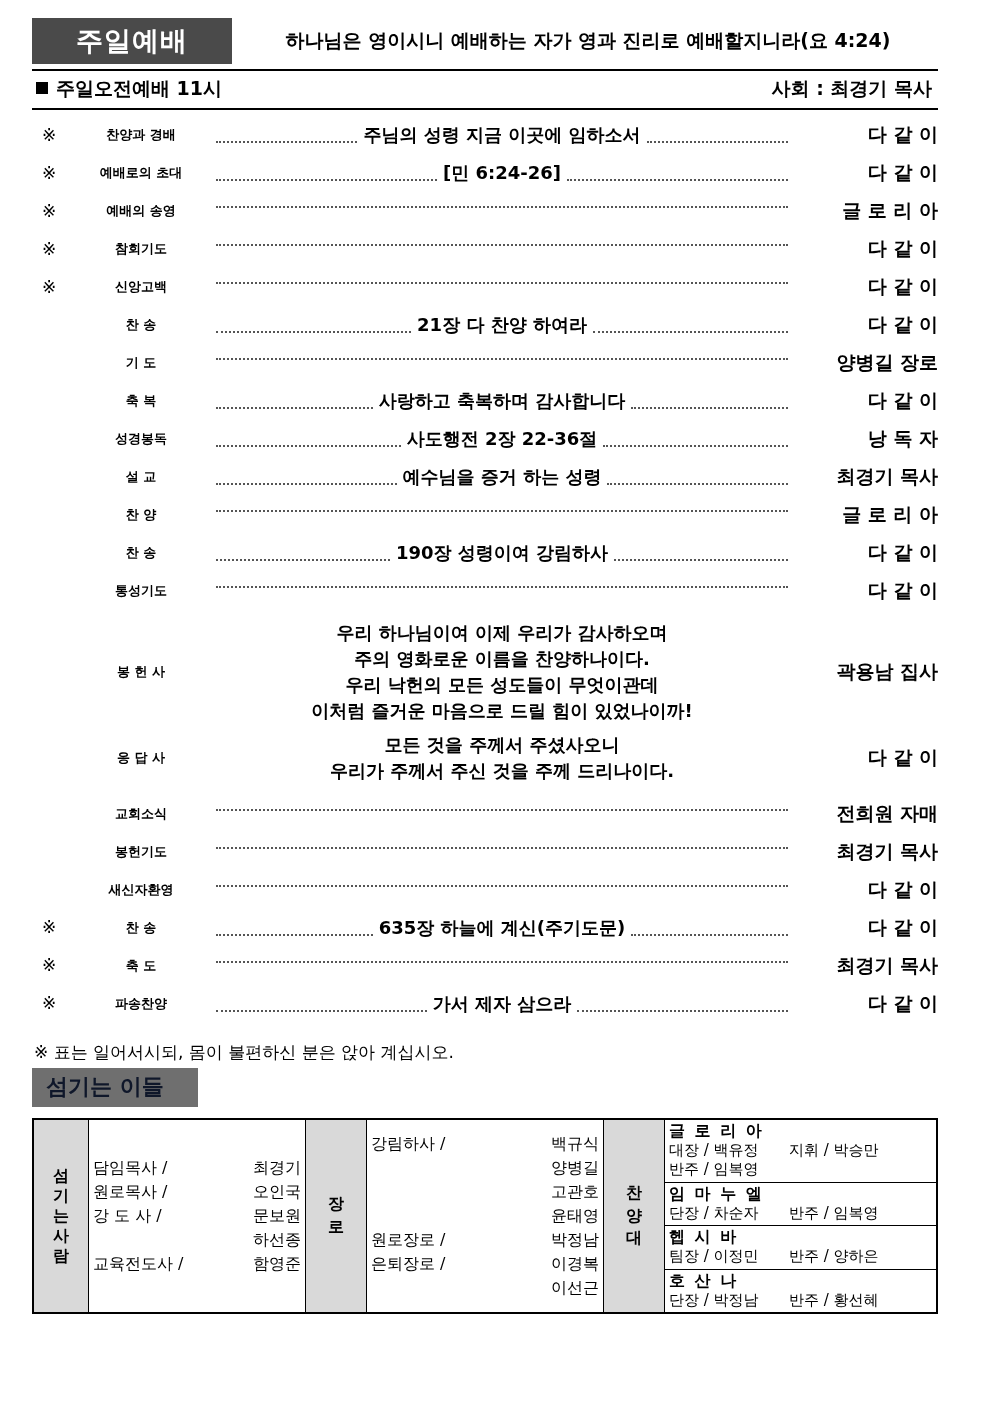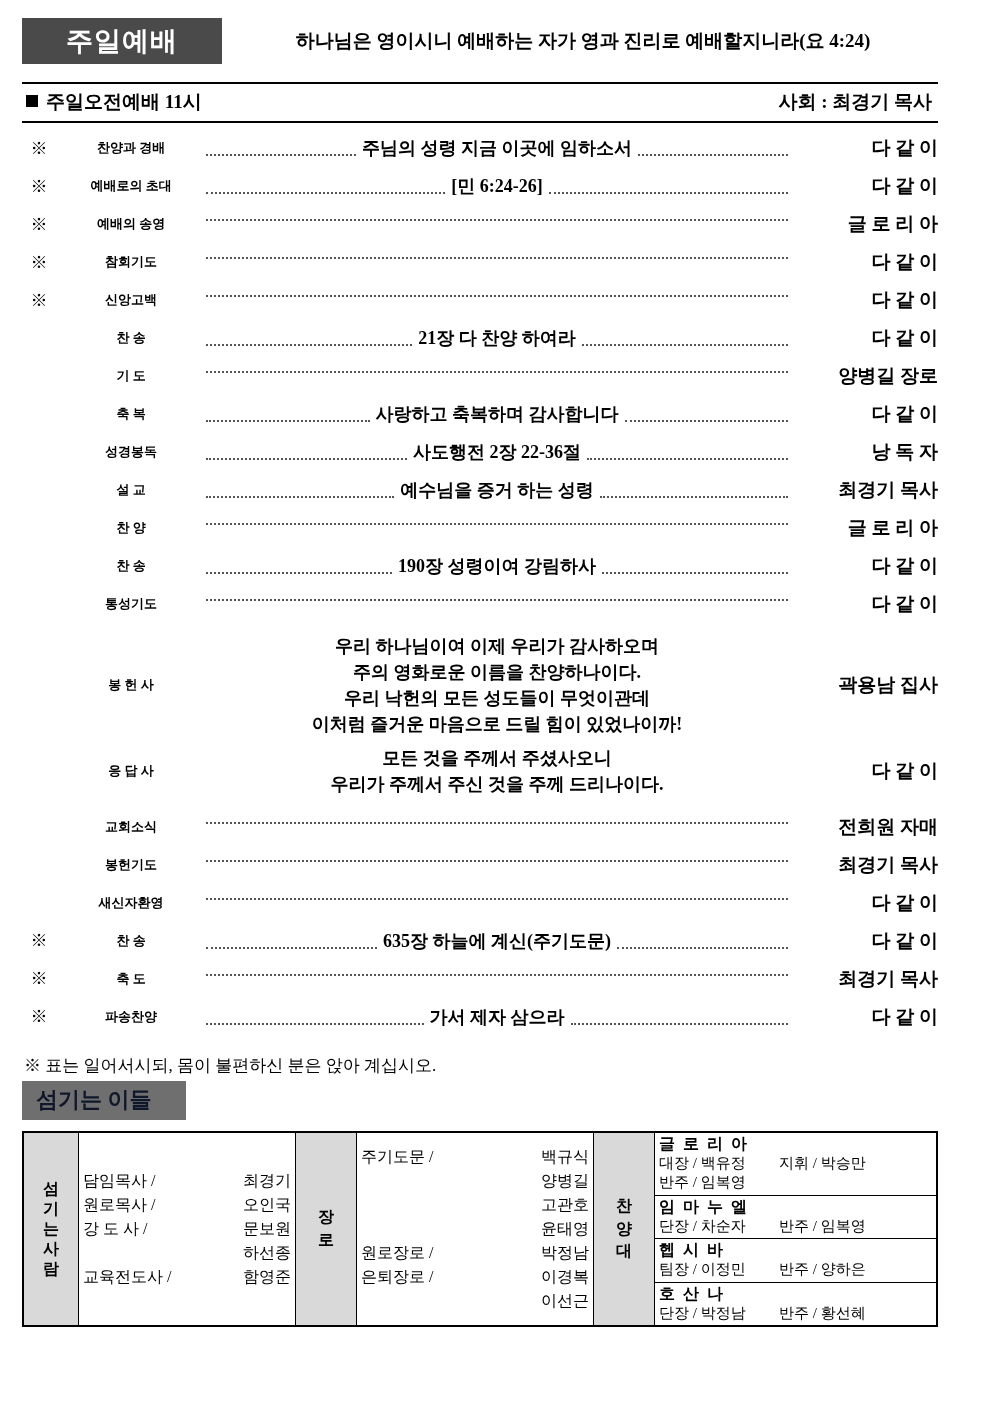--- a/index.html
+++ b/index.html
@@ -6,23 +6,22 @@
   body{
     width:992px;
     background:#ffffff;
     font-family:"DejaVu Sans","Liberation Sans",sans-serif;
     color:#000;
   }
   .page{
     width:960px;
     min-height:1403px;
     box-sizing:border-box;
-    padding:18px 22px 10px 22px;
+    padding:18px 22px 10px 32px;
     position:relative;
-    font-family:Liberation Serif, serif;
   }
 
   
   .header-bar{
     display:flex;
     align-items:stretch;
     height:46px;
   }
   .header-title{
     background:#4a4a4a;
@@ -43,21 +42,21 @@
     font-size:19px;
     font-weight:bold;
     padding-left:6px;
   }
   .subheader{
     display:flex;
     align-items:center;
     justify-content:space-between;
     border-top:2px solid #000;
     border-bottom:2px solid #000;
-    margin-top:18px;
+    margin-top:5px;
     padding:5px 6px 6px 4px;
     font-size:19px;
     font-weight:bold;
   }
   .subheader .left{display:flex;align-items:center;gap:8px;}
   .sq{
     display:inline-block;
     width:12px;height:12px;background:#000;
     position:relative;top:-1px;
   }
@@ -514,21 +513,21 @@
         </td>
         <td class="vhead2">
           <div id="elder-head-text">
               <div>장</div>
               <div>로</div>
             </div>
         </td>
         <td class="cellpad" style="width:228px">
           <div id="elders-list">
               <div class="ln">
-                <span class="l">주기도문 /</span>
+                <span class="l">강림하사 /</span>
                 <span class="r">백규식</span>
               </div>
               <div class="ln right-only">
                 <span class="r">양병길</span>
               </div>
               <div class="ln right-only">
                 <span class="r">고관호</span>
               </div>
               <div class="ln right-only">
                 <span class="r">윤태영</span>

